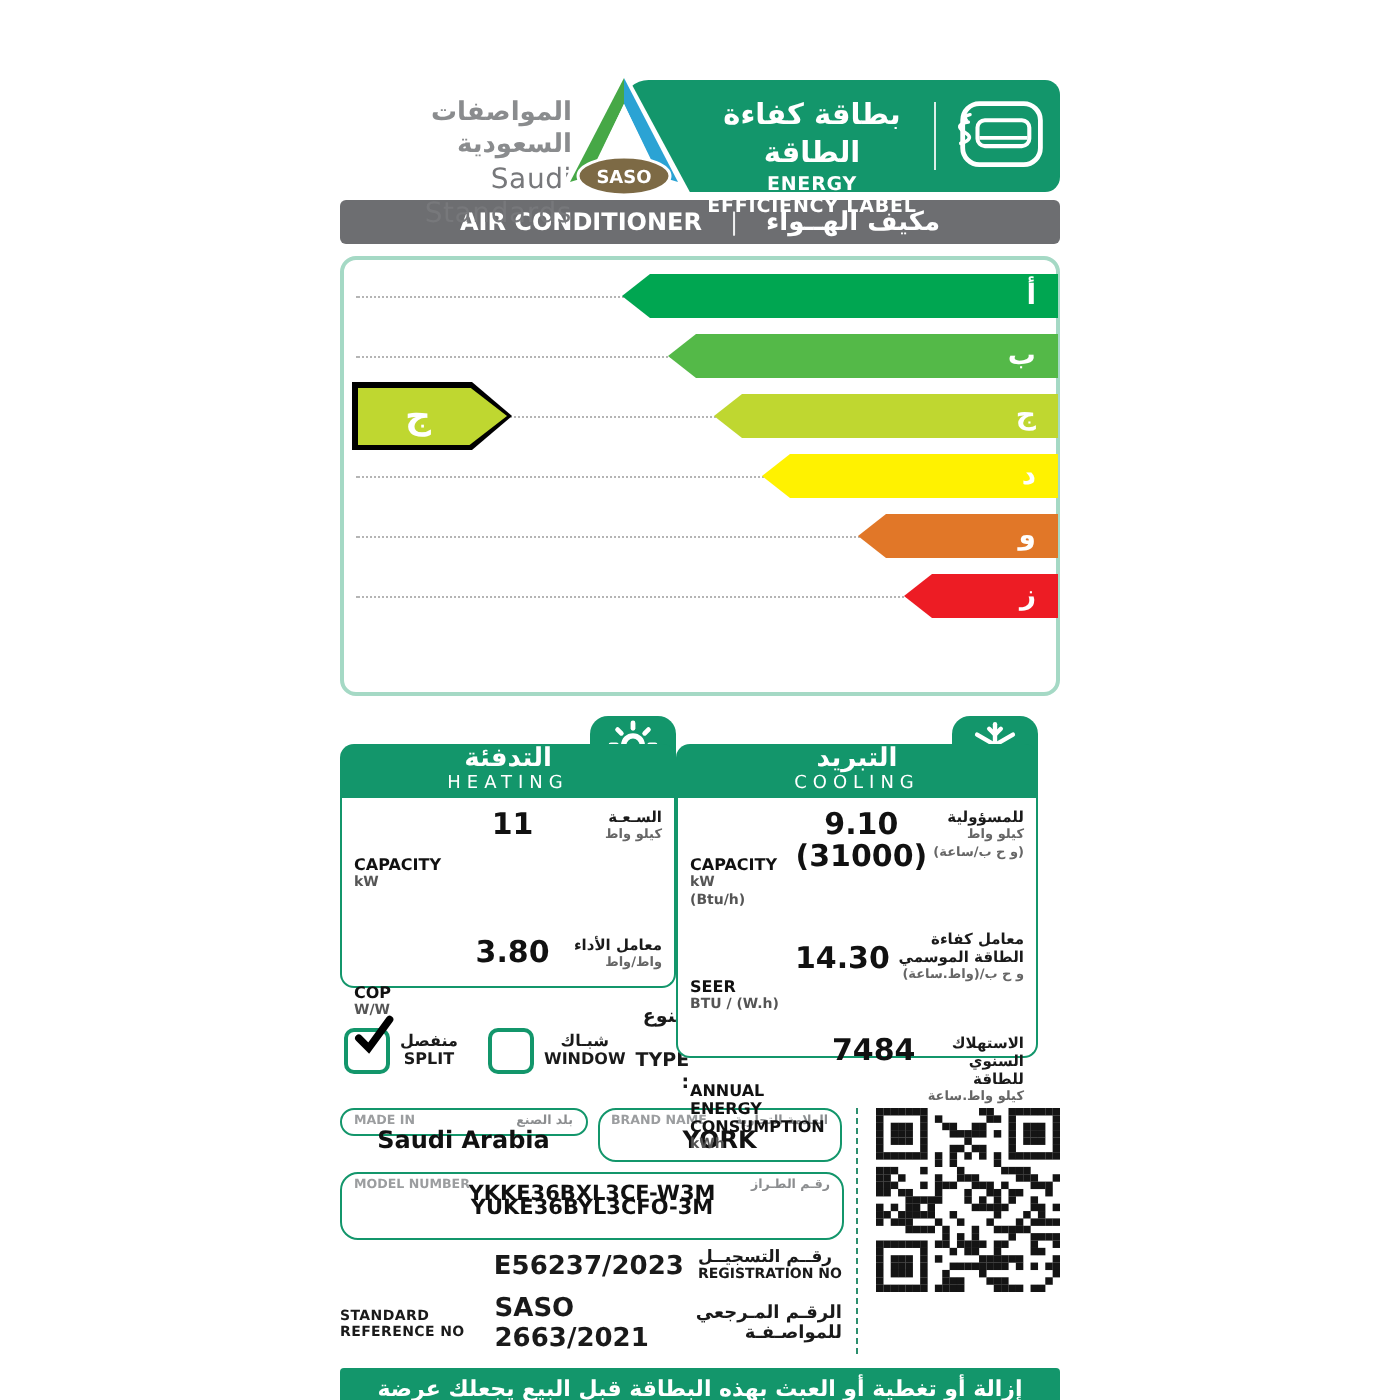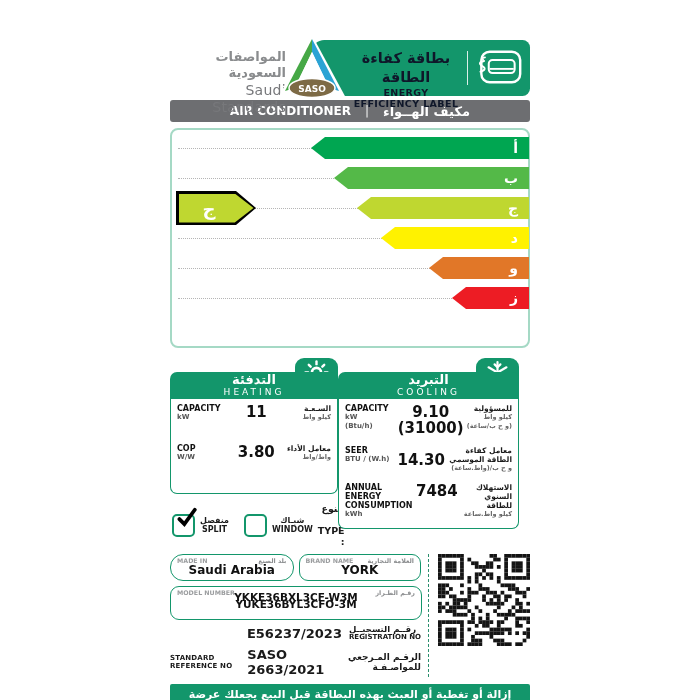--- a/index.html
+++ b/index.html
@@ -10,21 +10,21 @@
   .label{position:absolute;left:170px;top:40px;width:360px;}
 
   
   .header{position:relative;height:56px;}
   .brand{position:absolute;left:0;top:9px;width:116px;text-align:right;line-height:1.25;}
   .brand-ar{font-size:13px;font-weight:bold;color:#8a8c8e;direction:rtl;}
   .brand-en{font-size:14px;color:#77787b;letter-spacing:.3px;}
   .saso-logo{position:absolute;left:108px;top:-5px;width:68px;height:66px;z-index:3;}
   .title-box{position:absolute;left:130px;right:0;top:0;height:56px;background:var(--green);
              border-radius:26px 8px 8px 8px / 52px 8px 8px 8px;z-index:1;}
-  .title-text{position:absolute;left:52px;right:70px;top:9px;text-align:center;color:#0f172a;}
+  .title-text{position:absolute;left:52px;right:70px;top:9px;text-align:center;color:#ffffff;}
   .title-ar{font-size:14.5px;font-weight:bold;direction:rtl;line-height:19px;}
   .title-en{font-size:9.5px;font-weight:bold;letter-spacing:.4px;}
   .title-div{position:absolute;right:62px;top:11px;bottom:11px;width:1.5px;background:rgba(255,255,255,.85);}
   .ac-icon{position:absolute;right:7px;top:9px;}
 
   
   .product-bar{margin-top:4px;height:22px;background:var(--grey-bar);border-radius:3px;
                display:flex;align-items:center;justify-content:center;gap:14px;color:#fff;
                font-size:12px;font-weight:bold;}
   .product-bar .ar{direction:rtl;font-size:13px;}
@@ -56,21 +56,21 @@
              box-sizing:border-box;z-index:0;}
   .panel-head{position:relative;background:var(--green);color:#fff;height:27px;
               border-radius:7px 7px 0 0;text-align:center;z-index:1;padding-top:1px;box-sizing:border-box;}
   .panel-title-ar{font-size:13px;font-weight:bold;line-height:14px;direction:rtl;}
   .panel-title-en{font-size:9px;font-weight:normal;letter-spacing:3px;line-height:10px;}
   .panel-body{position:relative;background:#fff;border:1.6px solid var(--green);border-top:none;
               border-radius:0 0 7px 7px;padding:5px 6px 0 6px;box-sizing:border-box;z-index:1;}
   .body-heat{height:95px;}
   .body-cool{height:130px;}
   .spec-row{display:flex;justify-content:space-between;align-items:flex-start;}
-  .spec-left{width:36%;font-size:8px;font-weight:bold;line-height:9px;color:#111;}
+  .spec-left{width:36%;font-size:8px;font-weight:bold;line-height:9px;color:#111;margin-top:24px;}
   .spec-left .unit{font-size:7px;color:#555;font-weight:bold;}
   .spec-value{flex:1;text-align:center;font-size:15px;font-weight:bold;line-height:16px;color:#111;}
   .spec-right{width:33%;text-align:right;direction:rtl;font-size:7.5px;font-weight:bold;line-height:9px;}
   .spec-right .unit{font-size:6.5px;color:#666;font-weight:bold;}
 
   
   .type-row{display:flex;align-items:center;gap:5px;margin-top:9px;padding:0 2px;}
   .checkbox{width:19px;height:19px;border:2px solid var(--green);border-radius:5px;background:#fff;
             position:relative;flex:0 0 auto;}
   .check{position:absolute;left:1px;top:-9px;}
@@ -79,21 +79,21 @@
   .type-caption{margin-left:auto;text-align:right;font-size:9.5px;font-weight:bold;line-height:11px;}
   .type-caption .ar{direction:rtl;display:block;}
 
   
   .info{display:flex;margin-top:7px;}
   .info-left{width:259px;padding-right:7px;border-right:1.6px dashed #2b8f6d;box-sizing:border-box;}
   .info-right{flex:1;display:flex;justify-content:flex-end;padding-left:6px;}
   .info-row{display:flex;gap:5px;}
   .info-box{border:1.6px solid var(--green);border-radius:9px;padding:2px 6px 1px 6px;
             box-sizing:border-box;background:#fff;}
-  .box-made{width:124px;height:27px;border-radius:13px;}
+  .box-made{width:124px;height:14px;border-radius:13px;}
   .box-brand{width:123px;height:27px;}
   .box-model{width:252px;height:34px;margin-top:5px;}
   .box-labels{display:flex;justify-content:space-between;font-size:6.3px;color:#9b9d9f;
               font-weight:bold;line-height:7px;}
   .box-labels .ar{direction:rtl;color:#8b8d8f;}
   .box-value{text-align:center;font-weight:bold;font-size:12px;line-height:13px;margin-top:0px;color:#111;}
   .box-model .box-value{font-size:10.5px;line-height:11px;margin-top:-4px;}
   .reg-row{display:flex;justify-content:flex-end;align-items:center;gap:7px;margin-top:5px;}
   .reg-value{font-size:13px;font-weight:bold;}
   .reg-label{text-align:left;line-height:8px;}

